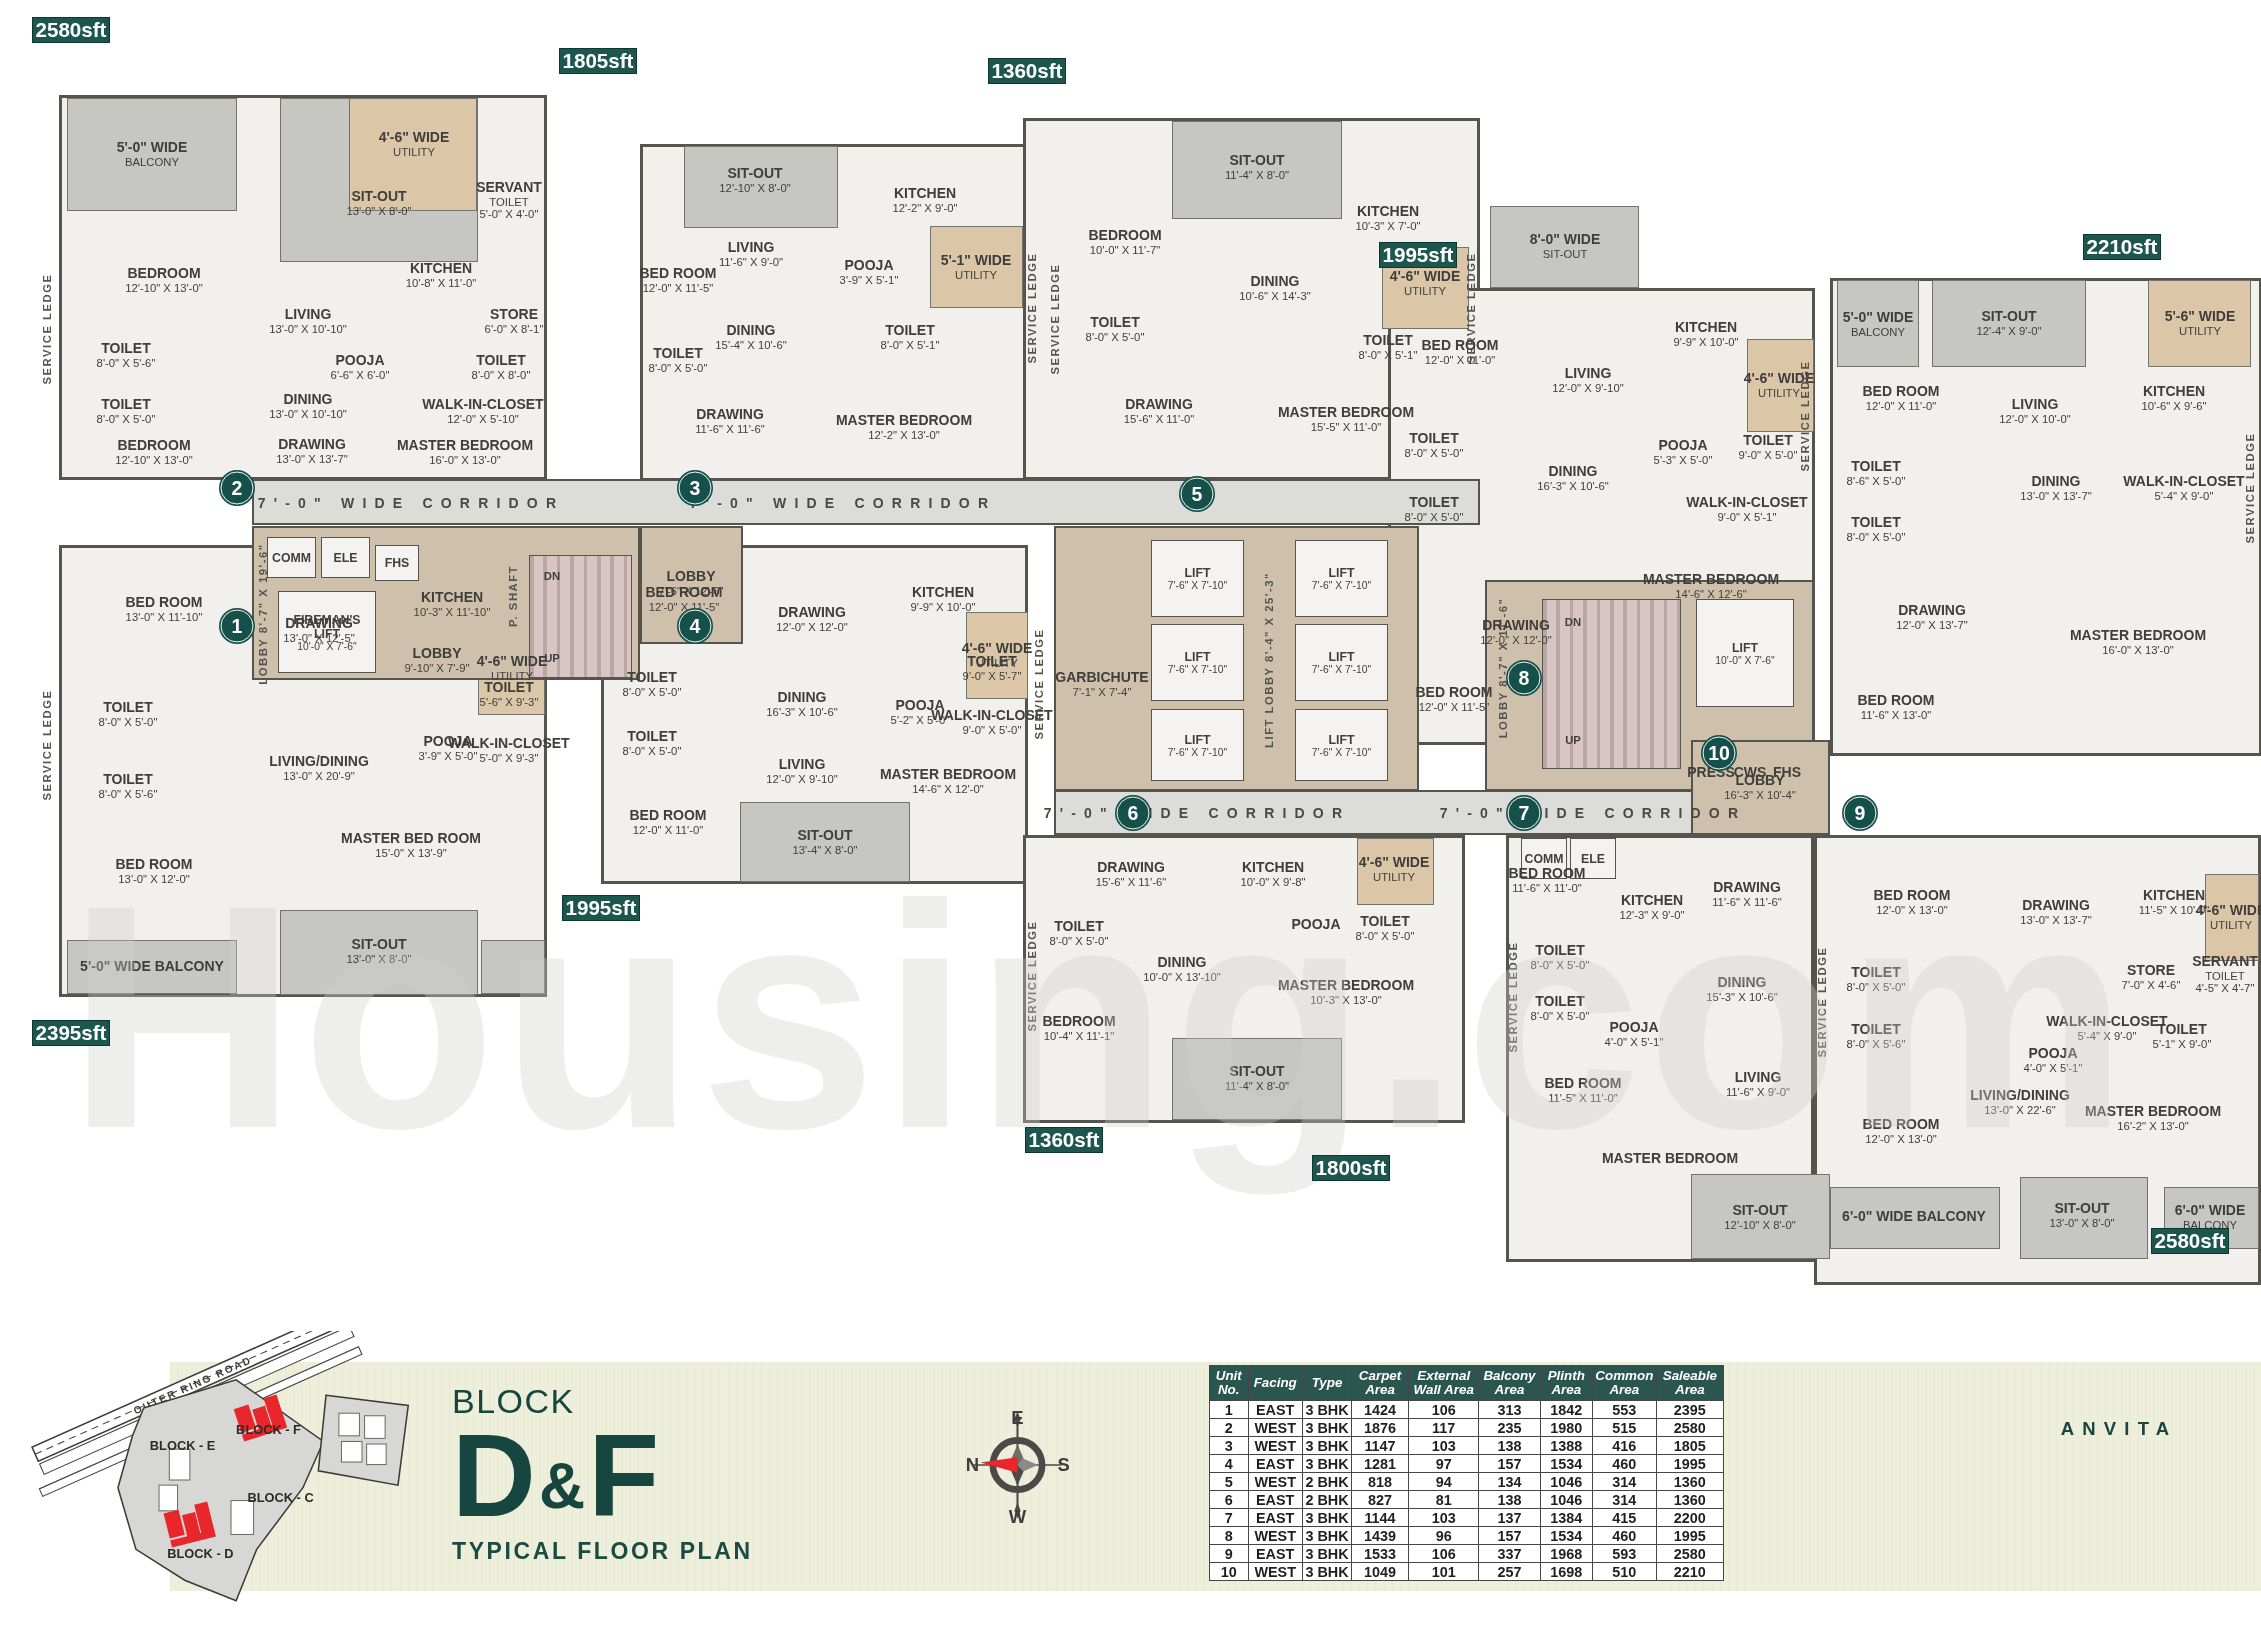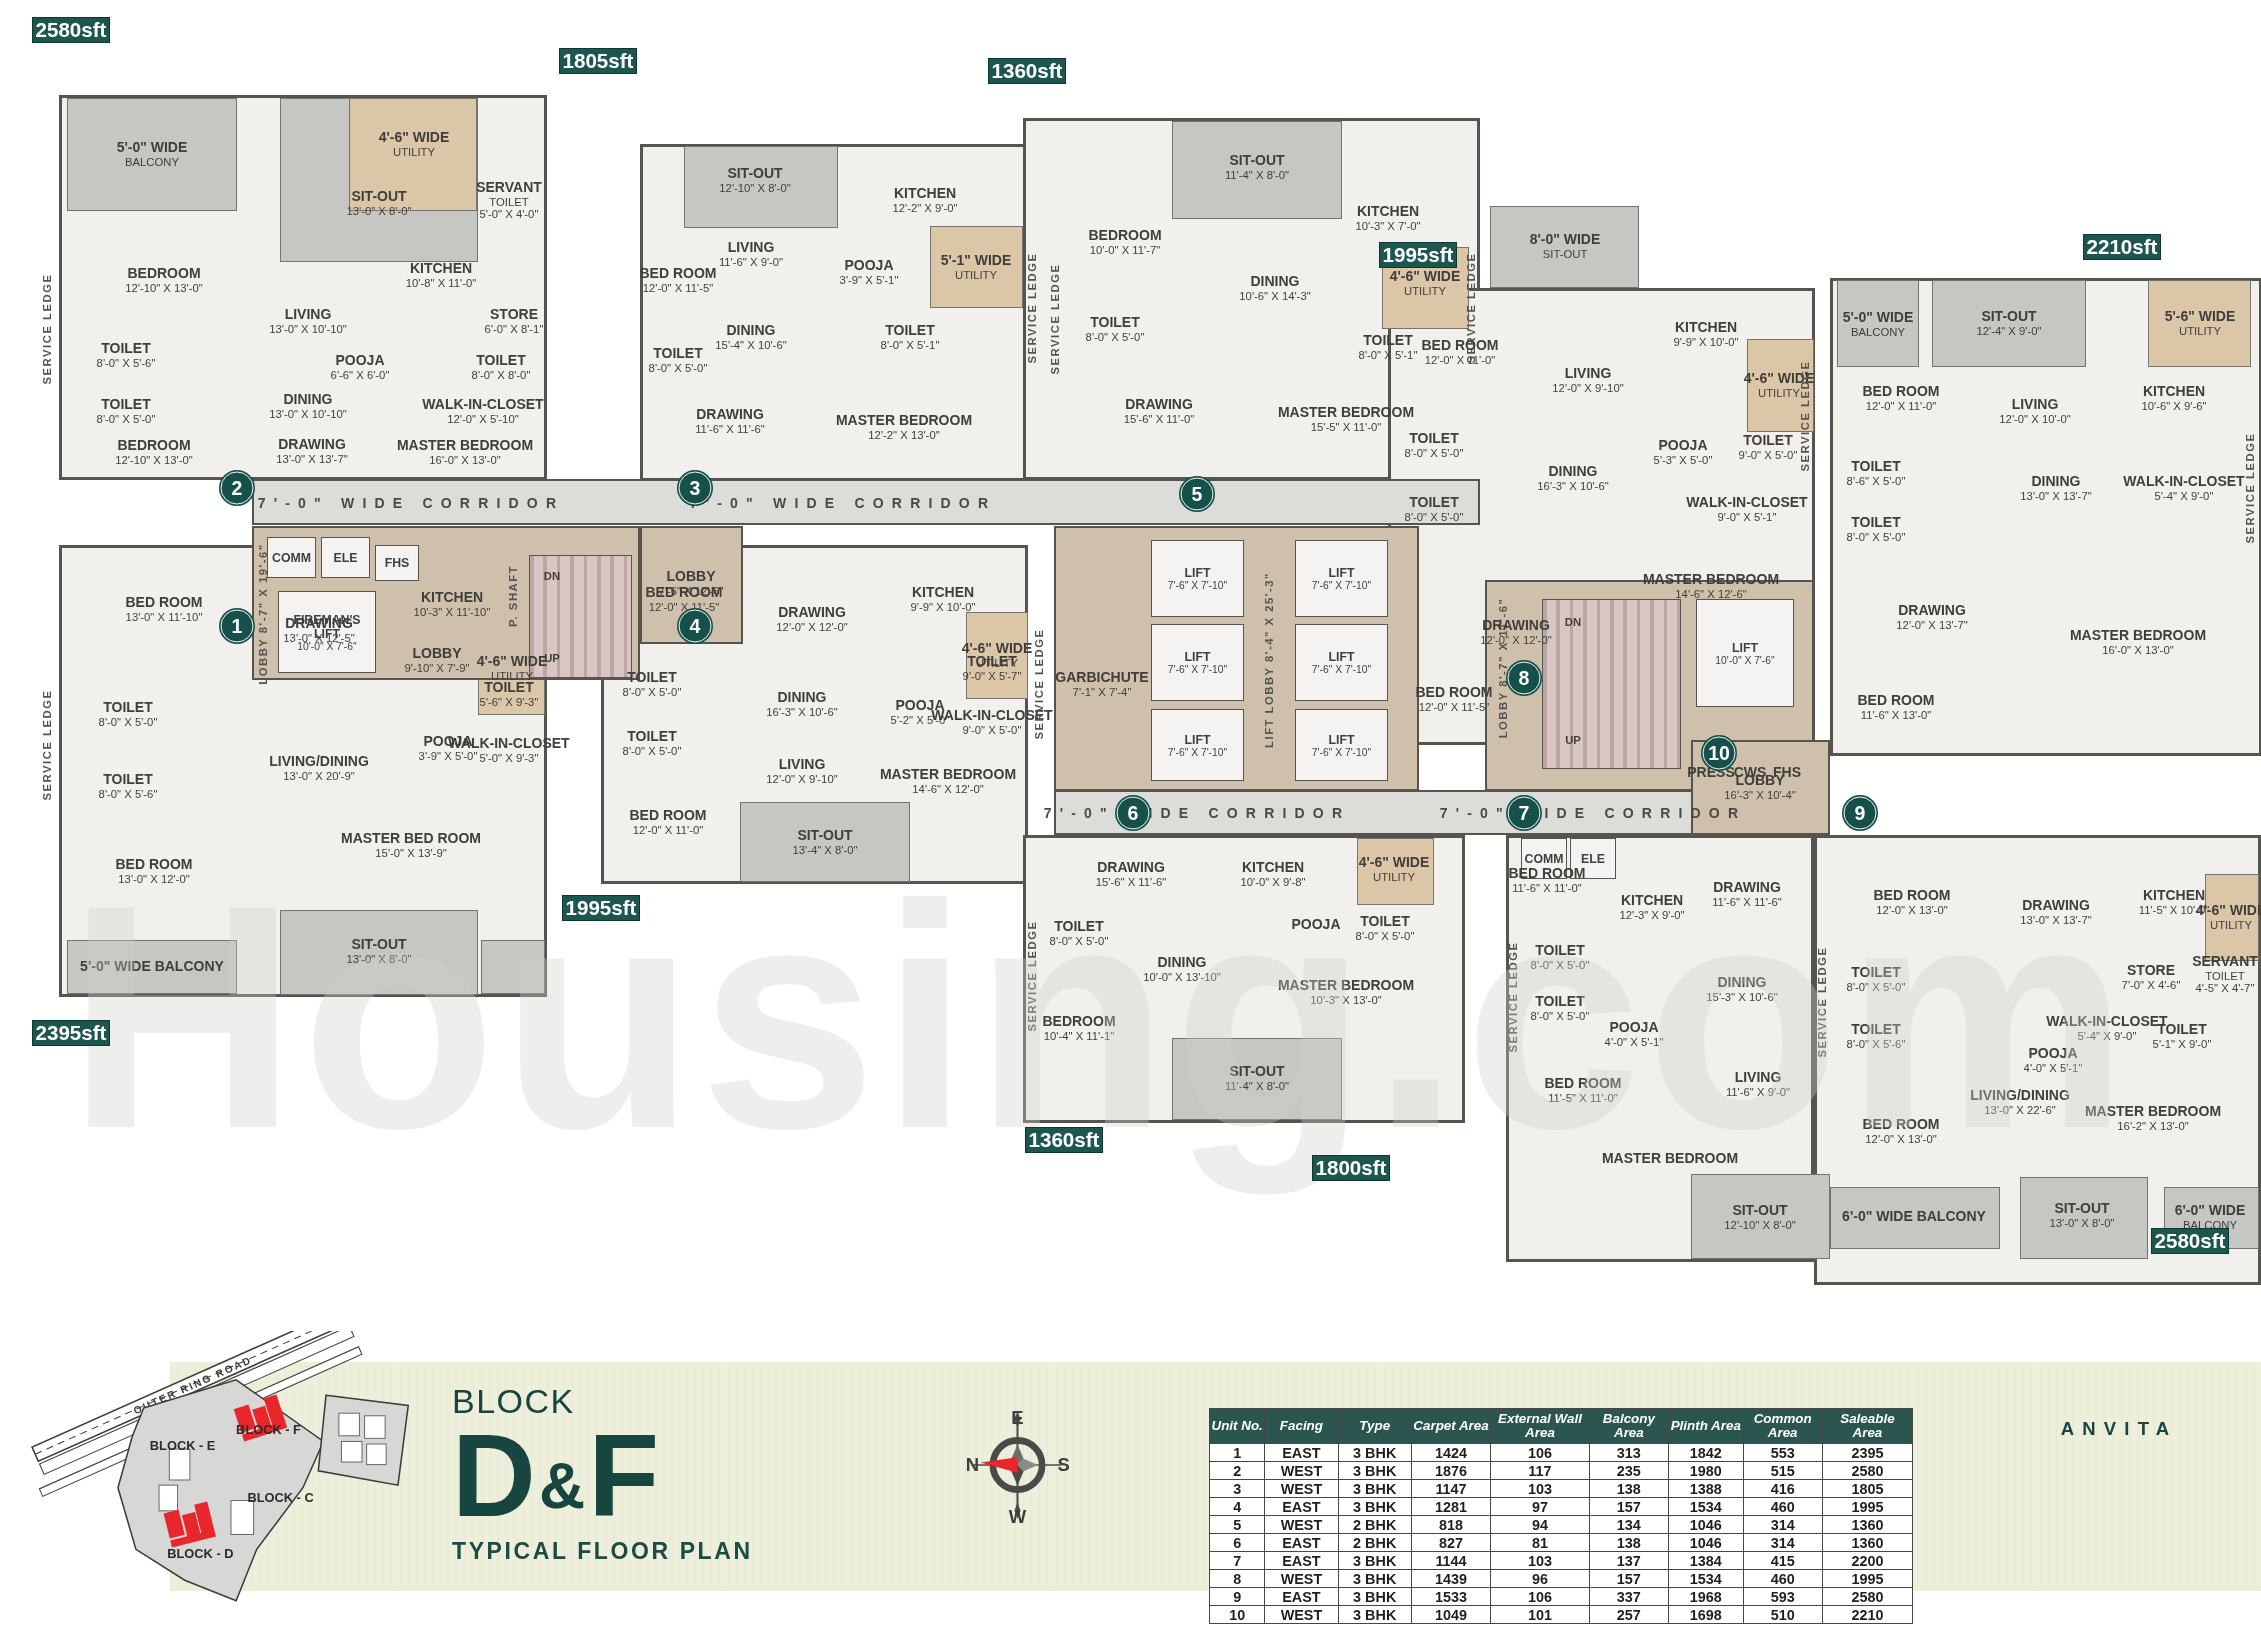--- a/index.html
+++ b/index.html
@@ -35,21 +35,21 @@
   #band{position:absolute;left:170px;top:1362px;width:2092px;height:229px;background:#edefdb;
         z-index:0;background-image:repeating-linear-gradient(90deg,rgba(0,0,0,.025) 0 1px,transparent 1px 8.2px)}
   #sitemap{position:absolute;left:15.4px;top:1331px;z-index:3}
   #titleblock{position:absolute;left:452px;top:1382px;z-index:3;color:#17453f}
   #titleblock .blk{font-size:34px;font-weight:400;letter-spacing:1.5px}
   #titleblock .df{display:flex;align-items:center;line-height:.9;font-weight:700;margin-top:3.1px}
   #titleblock .df .big{font-size:116px}
   #titleblock .df .amp{font-size:64px;margin:20.6px 3.1px 0 3.1px}
   #titleblock .sub{font-size:23px;font-weight:600;letter-spacing:2.6px;margin-top:9.3px;color:#1c4a44}
   #compass{position:absolute;left:966px;top:1406px;z-index:3}
-  #tablewrap{position:absolute;left:1209px;top:1408px;width:704px;z-index:3}
+  #tablewrap{position:absolute;left:1209px;top:1365px;width:515px;z-index:3}
   table{width:100%;border-collapse:collapse;background:#fff}
   th{background:#2a564f;color:#fff;font-size:13.4px;font-style:italic;font-weight:700;
      border:1px solid #46464a;padding:3.1px 1px;line-height:1.05}
   td{border:1px solid #46464a;font-size:14.4px;font-weight:600;color:#1f1f1f;text-align:center;
      padding:0.5px 1px;height:16px}
   td:last-child{font-weight:800}
   #logo{position:absolute;left:1901px;top:1418px;width:349px;z-index:3;color:#173f3a;text-align:center}
   #logo .top{font-size:18.5px;font-weight:700;letter-spacing:8.2px;color:#1b4540;margin-left:87px}
   #logo .main{font-size:91px;font-weight:700;line-height:.85;letter-spacing:-1px}
 </style>

